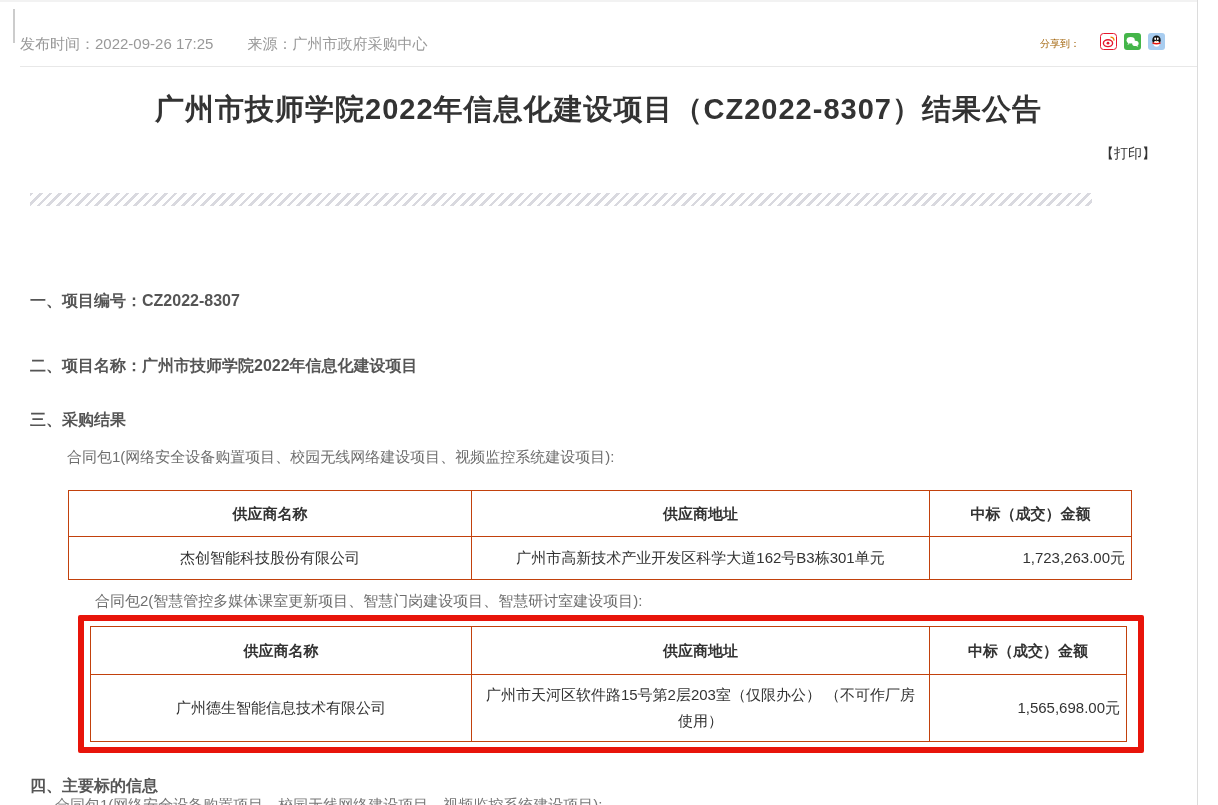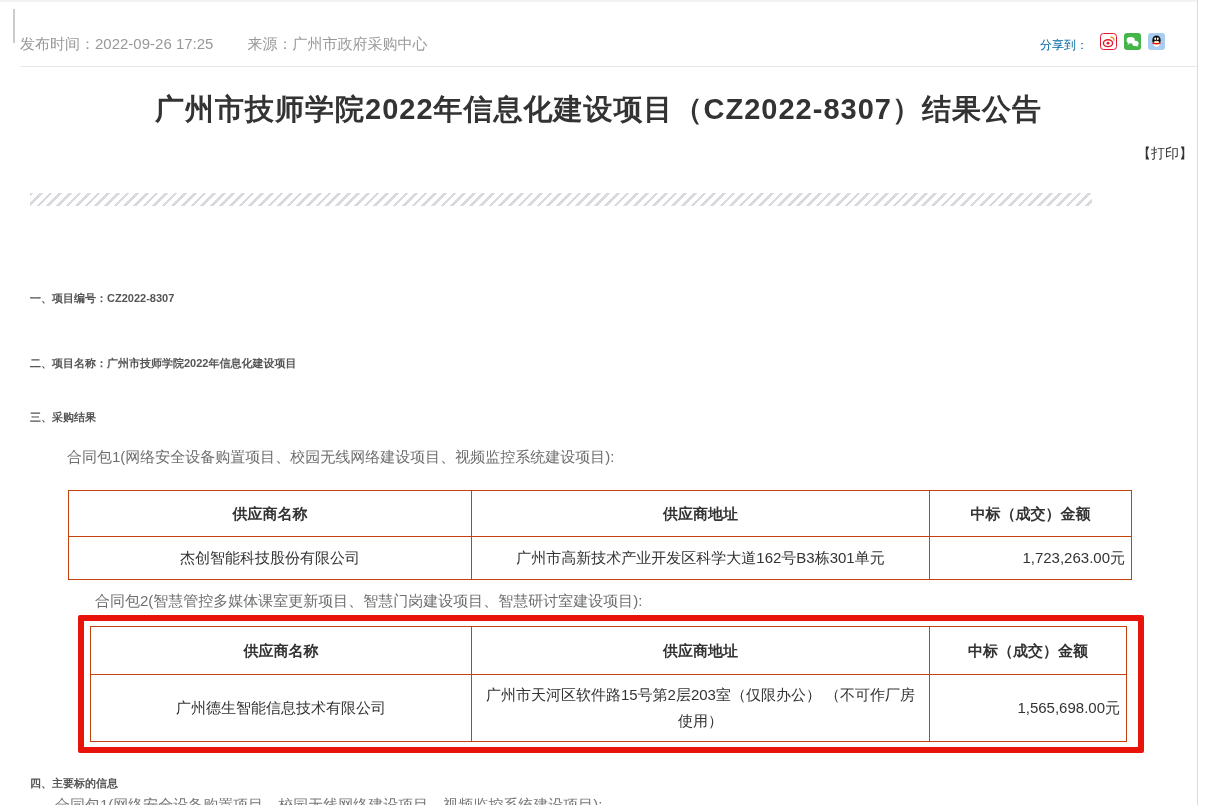--- a/index.html
+++ b/index.html
@@ -10,32 +10,32 @@
     color:#333;
   }
   .abs{position:absolute;}
   
   .top-hairline{left:0;top:0;width:1197px;height:2px;background:#f2f2f2;}
   .left-tick{left:13px;top:9px;width:2px;height:34px;background:#cccccc;}
   .page-right-border{left:1197px;top:0;width:1px;height:805px;background:#dcdcdc;}
   
   .meta{left:20px;top:35px;font-size:15px;color:#999;}
   .meta .gap{display:inline-block;width:34px;}
-  .share-label{left:1040px;top:37px;font-size:12px;color:#0369a1;}
+  .share-label{left:1040px;top:37px;font-size:10px;color:#a16207;}
   .share-icon{top:33px;width:17px;height:17px;cursor:pointer;}
   .share-icon svg{display:block;}
   .meta-divider{left:20px;top:66px;width:1177px;height:1px;background:#e8e8e8;}
   
   .title{left:0;top:90px;width:1197px;text-align:center;font-size:29px;font-weight:bold;color:#333;letter-spacing:1px;}
-  .print-btn{left:1137px;top:145px;font-size:14px;color:#333;cursor:pointer;}
+  .print-btn{left:1100px;top:145px;font-size:14px;color:#333;cursor:pointer;}
   
   .hatch{left:30px;top:193px;width:1062px;height:13px;
     background:repeating-linear-gradient(135deg,#d9d9df 0px,#d9d9df 2.6px,#ffffff 2.6px,#ffffff 6.8px);}
   
-  .section{left:30px;font-size:11px;font-weight:bold;color:#555;}
+  .section{left:30px;font-size:16px;font-weight:bold;color:#555;}
   .s1{top:291px;} .s2{top:356px;} .s3{top:410px;} .s4{top:776px;}
   .pkg{left:67px;font-size:15px;color:#6e6e6e;}
   .p1{top:448px;} .p2{top:592px;margin-left:28px;}
   
   table.result{position:absolute;border-collapse:collapse;table-layout:fixed;}
   table.result th,table.result td{
     border:1px solid #c2410c;font-size:15px;color:#333;text-align:center;vertical-align:middle;
     overflow:hidden;line-height:26px;padding:0 9px;box-sizing:border-box;
   }
   table.result th{font-weight:bold;}

